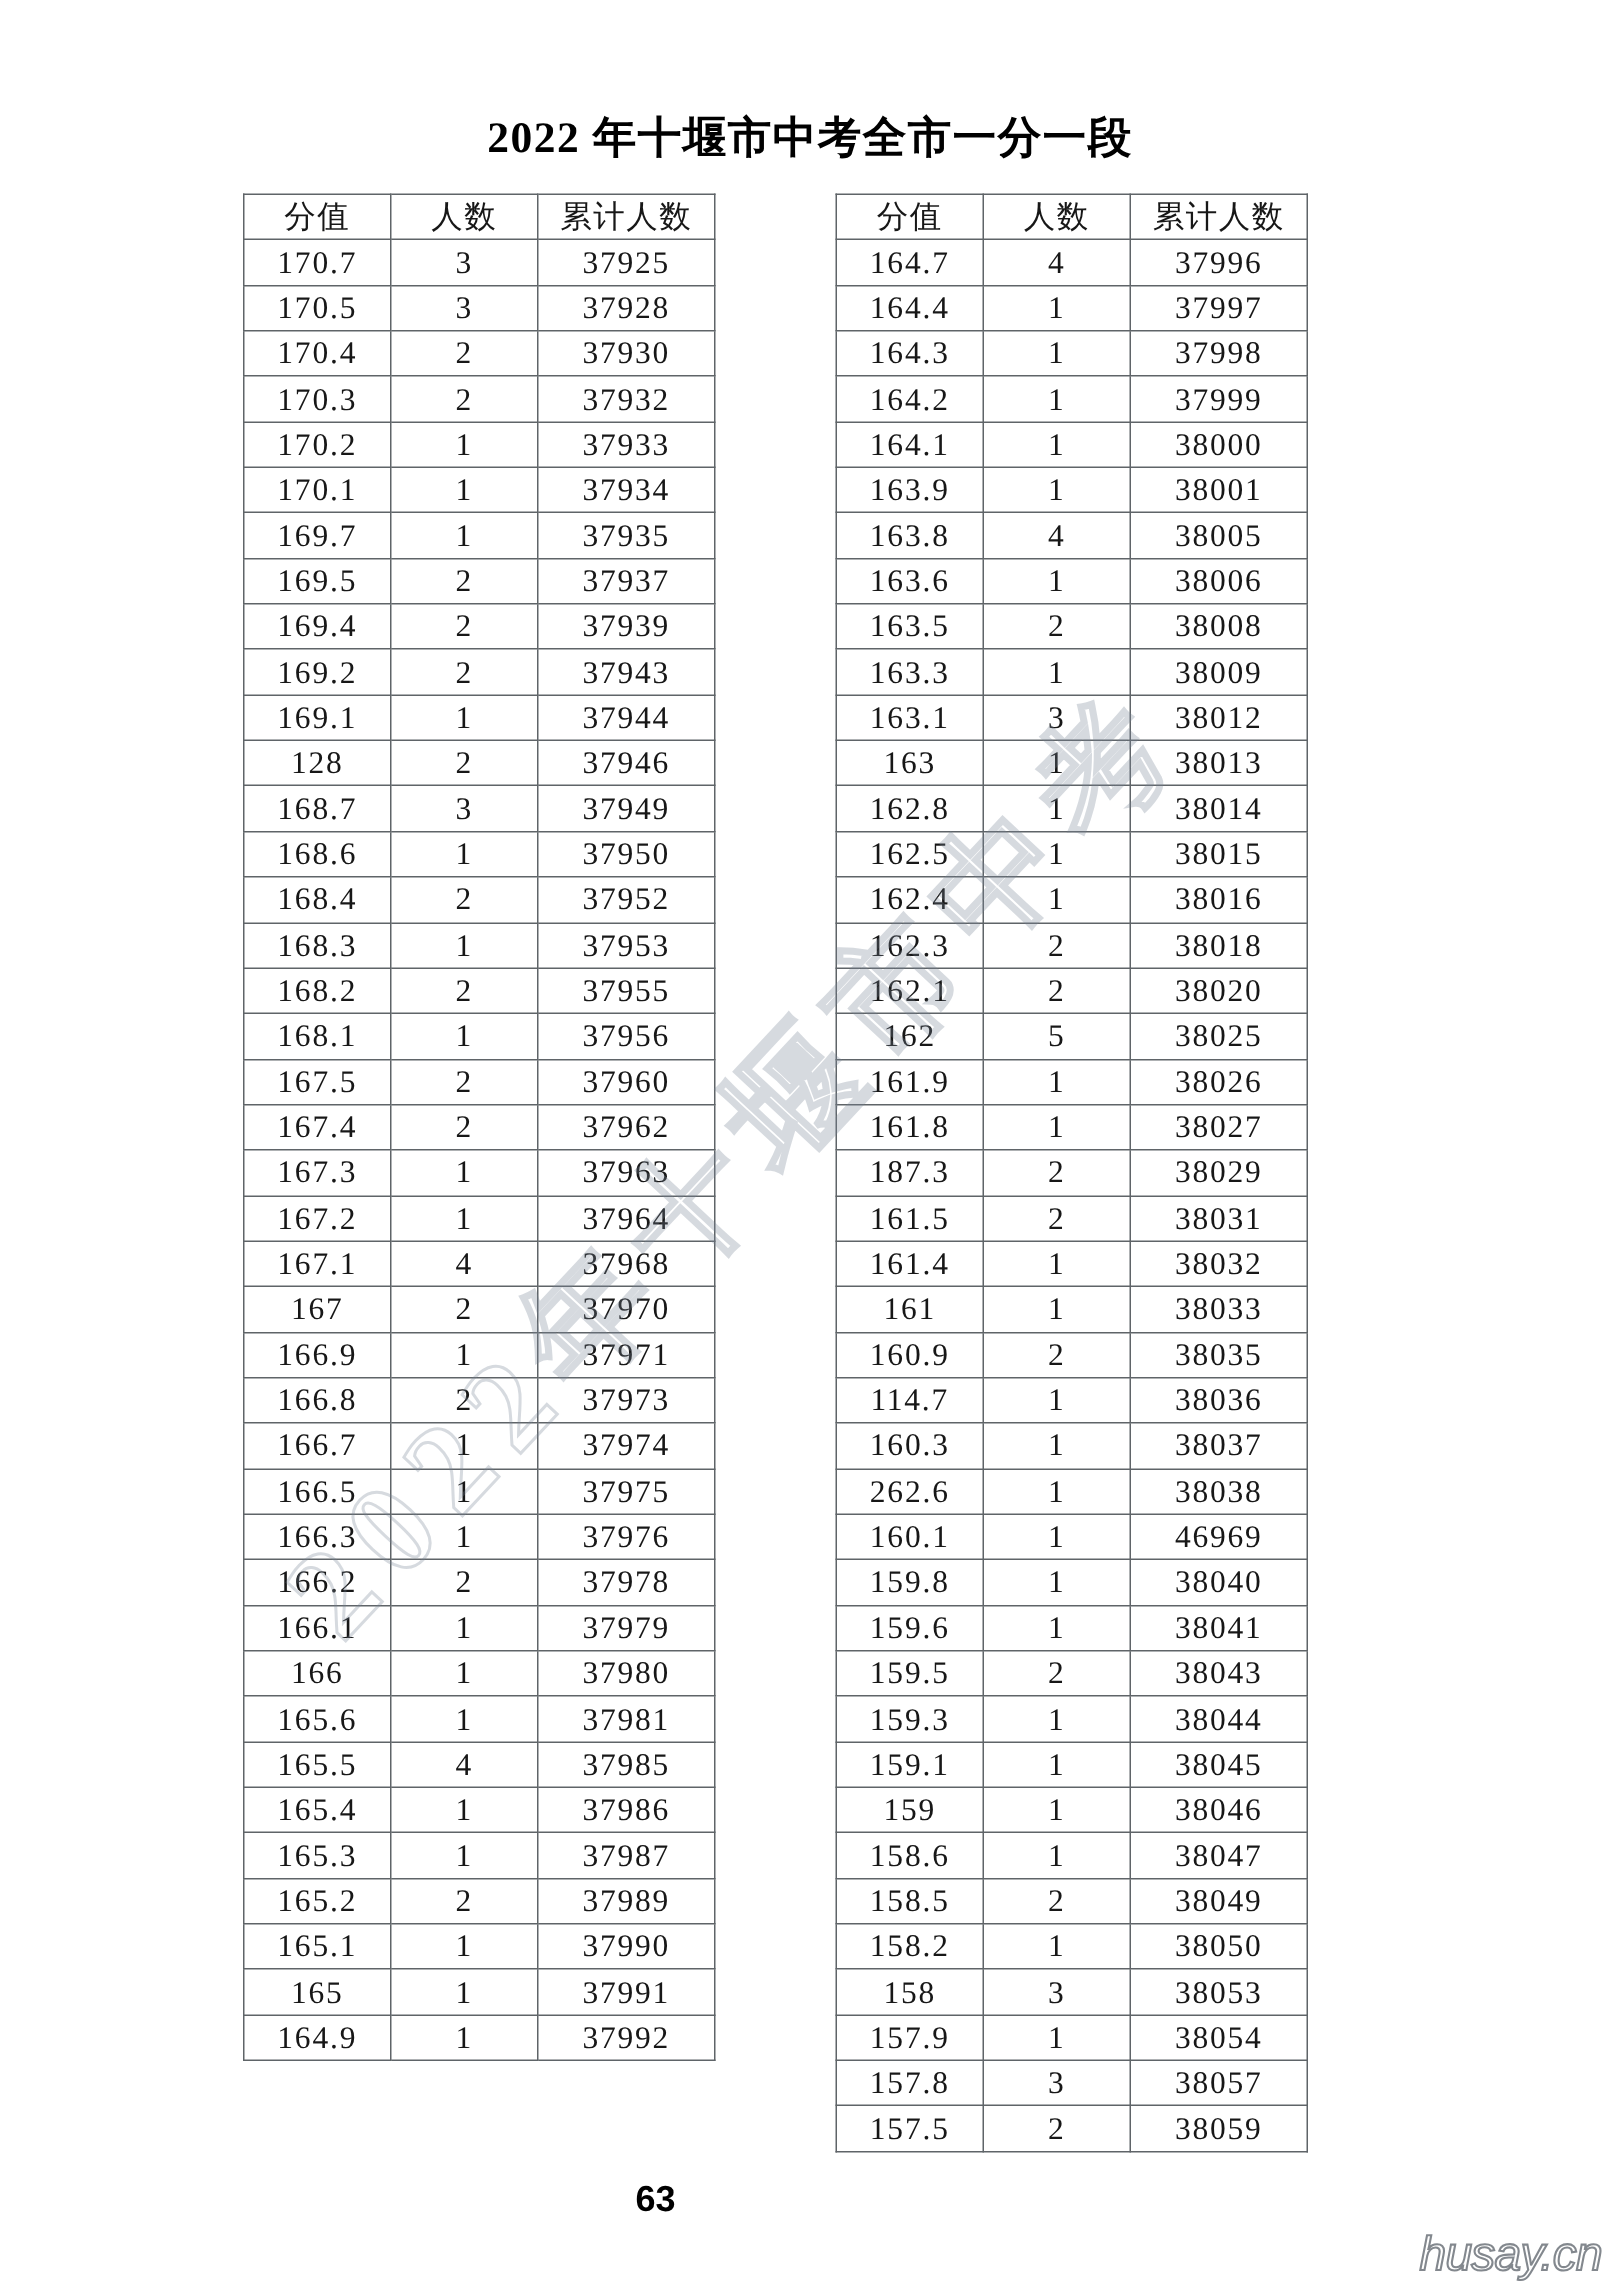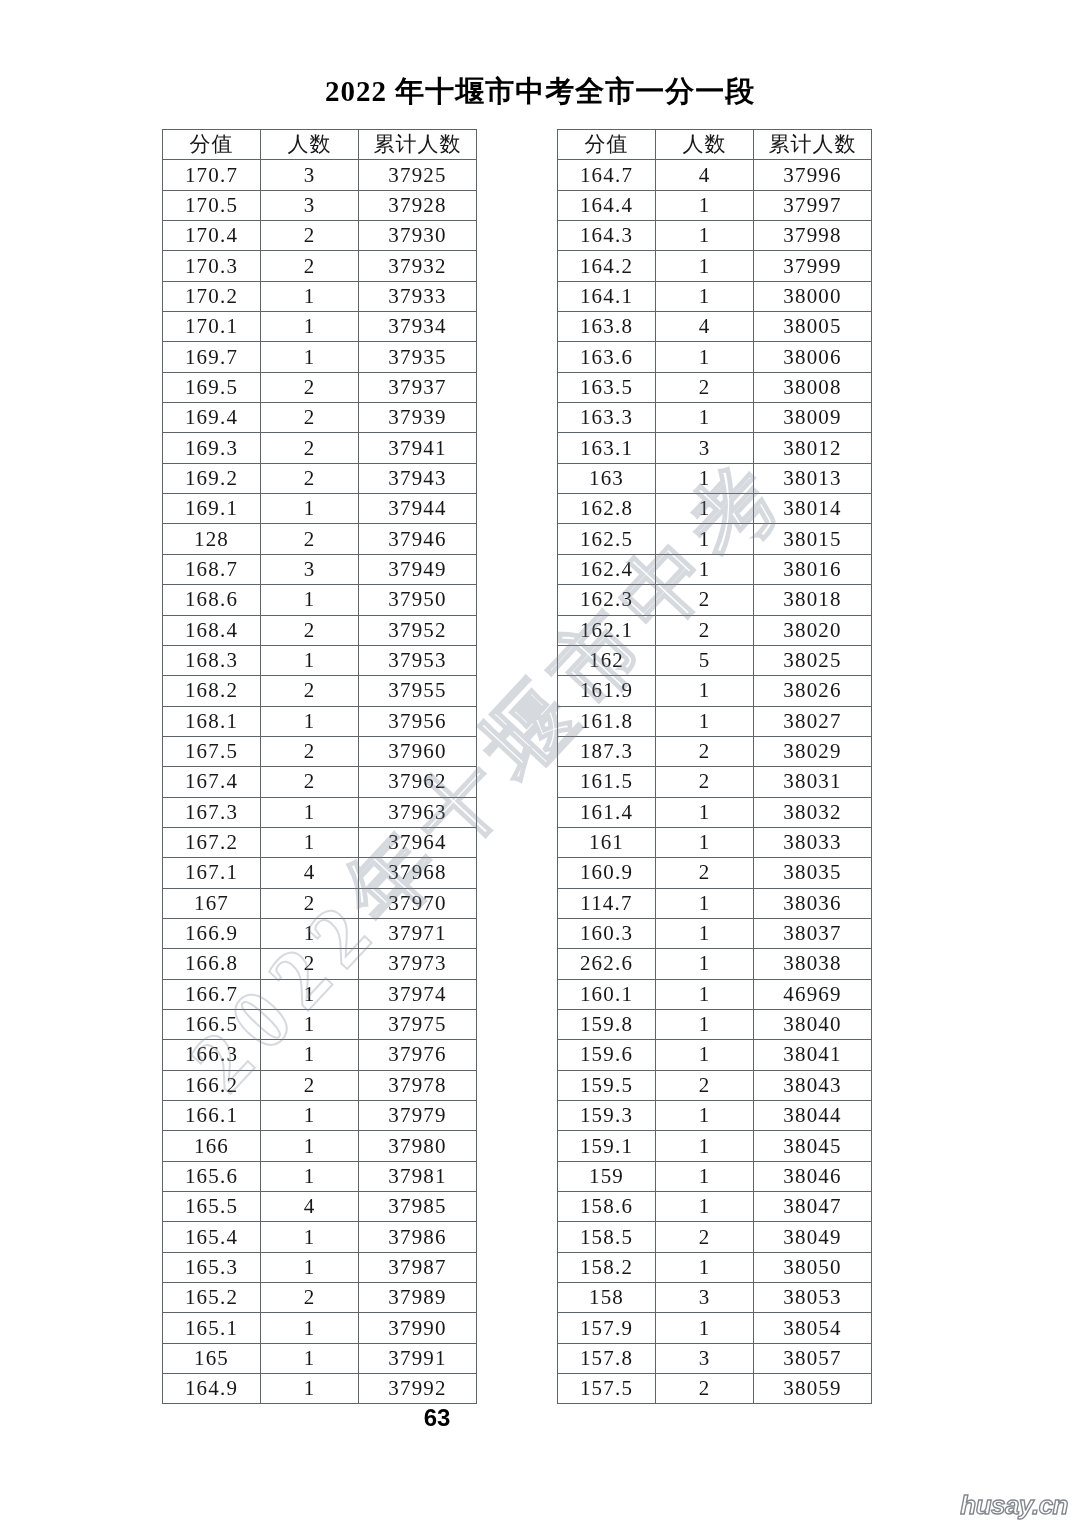--- a/index.html
+++ b/index.html
@@ -36,22 +36,22 @@
     letter-spacing: 14px;
     color: transparent;
     -webkit-text-stroke: 2px rgba(120,132,148,0.30);
     white-space: nowrap;
   }
   .wm-site {
     position: absolute;
     right: 12px;
     bottom: 6px;
     font-family: "Liberation Sans", "DejaVu Sans", sans-serif;
-    font-size: 26px;
-    font-weight: 700;
+    font-size: 32px;
+    font-weight: 400;
     font-style: italic;
     color: transparent;
     -webkit-text-stroke: 1.4px rgba(90,96,104,0.75);
     letter-spacing: -0.5px;
   }
 
   
   .page-title {
     position: absolute;
     top: 72px;
@@ -107,21 +107,21 @@
   }
   col.c-score { width: 98px; }
   col.c-count { width: 98px; }
   col.c-cumul { width: 118px; }
 
   td.num, th.num { font-family: "Liberation Serif", "DejaVu Serif", serif; letter-spacing: 1.2px; }
 
   
   .page-number {
     position: absolute;
-    top: 1404px;
+    top: 1453px;
     left: 0;
     width: 874px;
     text-align: center;
     font-family: "Liberation Sans", "DejaVu Sans", sans-serif;
     font-size: 24px;
     font-weight: 700;
     color: #000;
     z-index: 2;
   }
 </style>
@@ -185,25 +185,20 @@
             <td class="num">169.5</td>
             <td class="num">2</td>
             <td class="num">37937</td>
           </tr>
           <tr>
             <td class="num">169.4</td>
             <td class="num">2</td>
             <td class="num">37939</td>
           </tr>
           <tr>
-            <td class="num">169.3</td>
-            <td class="num">2</td>
-            <td class="num">37941</td>
-          </tr>
-          <tr>
             <td class="num">169.2</td>
             <td class="num">2</td>
             <td class="num">37943</td>
           </tr>
           <tr>
             <td class="num">169.1</td>
             <td class="num">1</td>
             <td class="num">37944</td>
           </tr>
           <tr>
@@ -389,20 +384,25 @@
             <td class="num">164.2</td>
             <td class="num">1</td>
             <td class="num">37999</td>
           </tr>
           <tr>
             <td class="num">164.1</td>
             <td class="num">1</td>
             <td class="num">38000</td>
           </tr>
           <tr>
+            <td class="num">163.9</td>
+            <td class="num">1</td>
+            <td class="num">38001</td>
+          </tr>
+          <tr>
             <td class="num">163.8</td>
             <td class="num">4</td>
             <td class="num">38005</td>
           </tr>
           <tr>
             <td class="num">163.6</td>
             <td class="num">1</td>
             <td class="num">38006</td>
           </tr>
           <tr>

